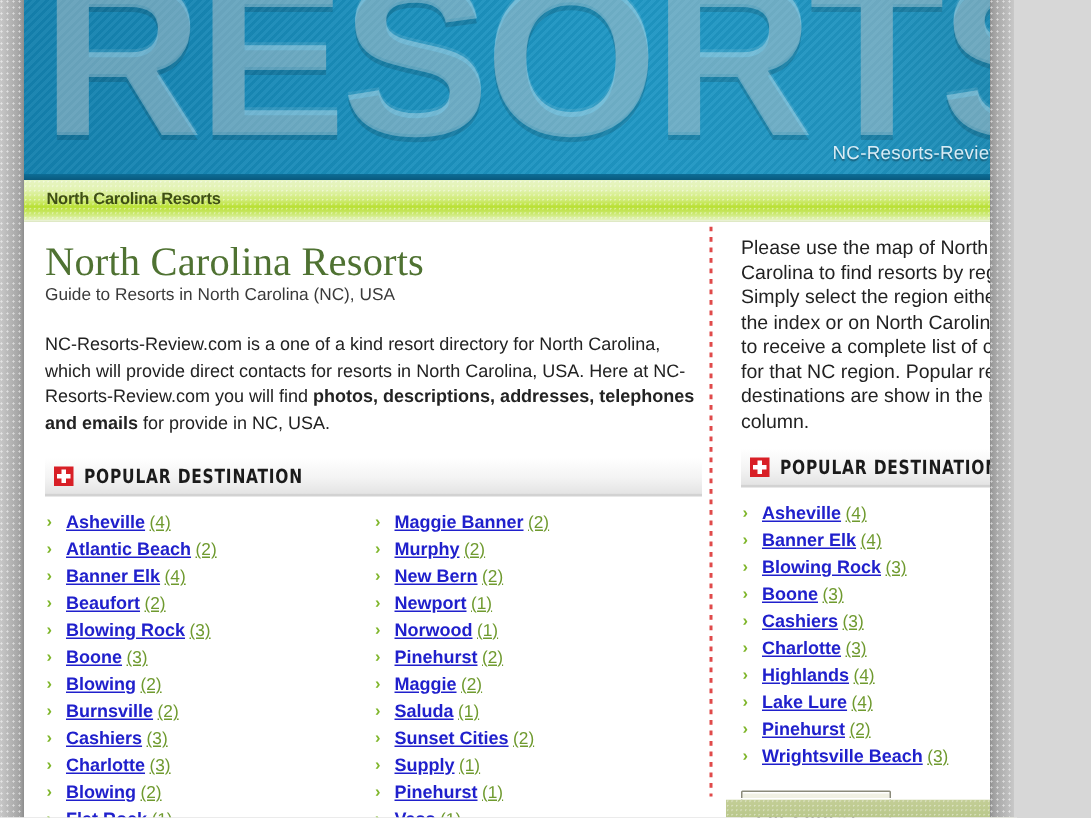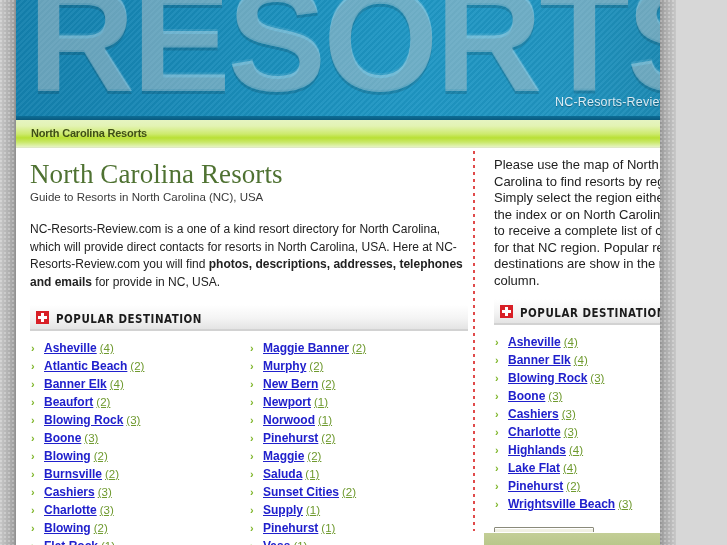--- a/index.html
+++ b/index.html
@@ -351,21 +351,21 @@
       </div>
 
       <ul class="city-list">
           <li><span class="bullet">›</span><a class="city-link" href="#">Asheville</a><span class="count">(4)</span></li>
           <li><span class="bullet">›</span><a class="city-link" href="#">Banner Elk</a><span class="count">(4)</span></li>
           <li><span class="bullet">›</span><a class="city-link" href="#">Blowing Rock</a><span class="count">(3)</span></li>
           <li><span class="bullet">›</span><a class="city-link" href="#">Boone</a><span class="count">(3)</span></li>
           <li><span class="bullet">›</span><a class="city-link" href="#">Cashiers</a><span class="count">(3)</span></li>
           <li><span class="bullet">›</span><a class="city-link" href="#">Charlotte</a><span class="count">(3)</span></li>
           <li><span class="bullet">›</span><a class="city-link" href="#">Highlands</a><span class="count">(4)</span></li>
-          <li><span class="bullet">›</span><a class="city-link" href="#">Lake Flat</a><span class="count">(4)</span></li>
+          <li><span class="bullet">›</span><a class="city-link" href="#">Lake Lure</a><span class="count">(4)</span></li>
           <li><span class="bullet">›</span><a class="city-link" href="#">Pinehurst</a><span class="count">(2)</span></li>
           <li><span class="bullet">›</span><a class="city-link" href="#">Wrightsville Beach</a><span class="count">(3)</span></li>
         </ul>
 
       <button id="all-cities-btn">All Cities...</button>
     </div>
 
     <div id="side-footer"></div>
   </div>
 

